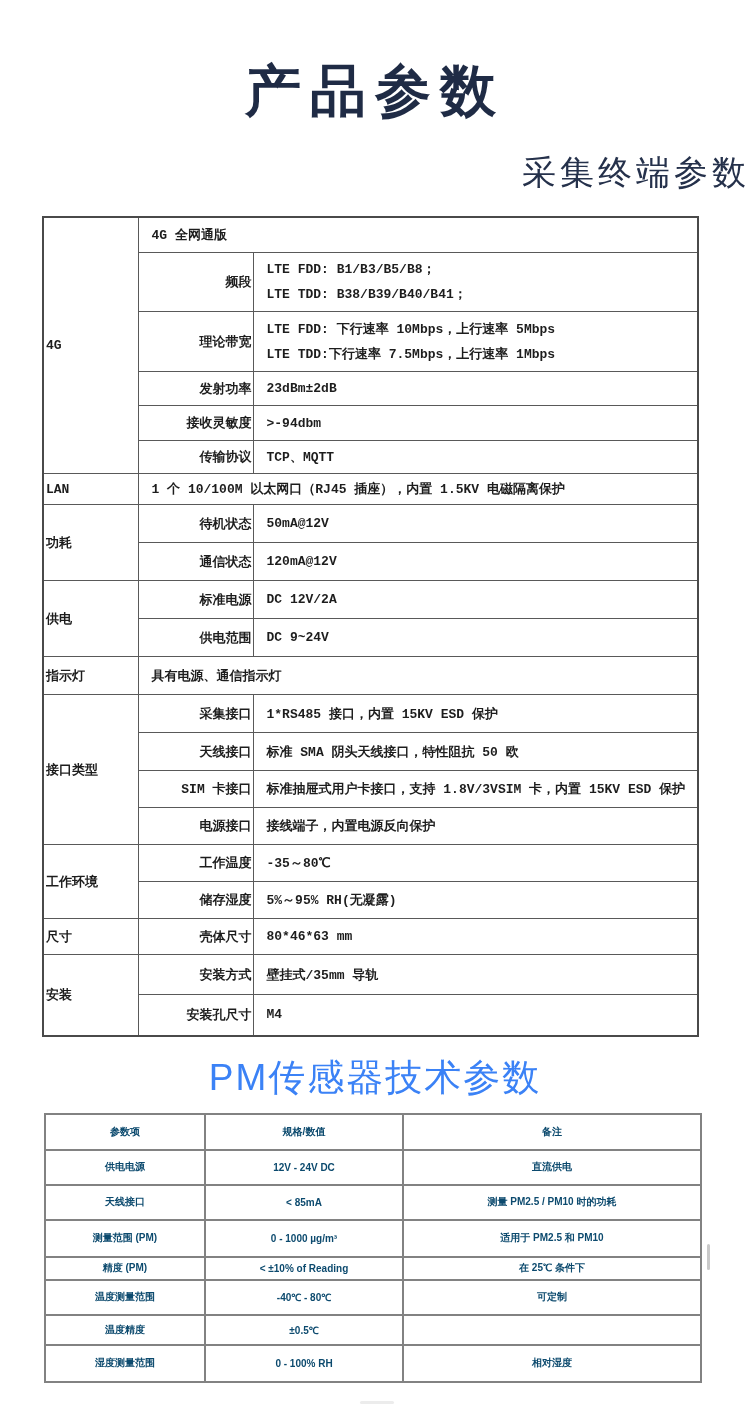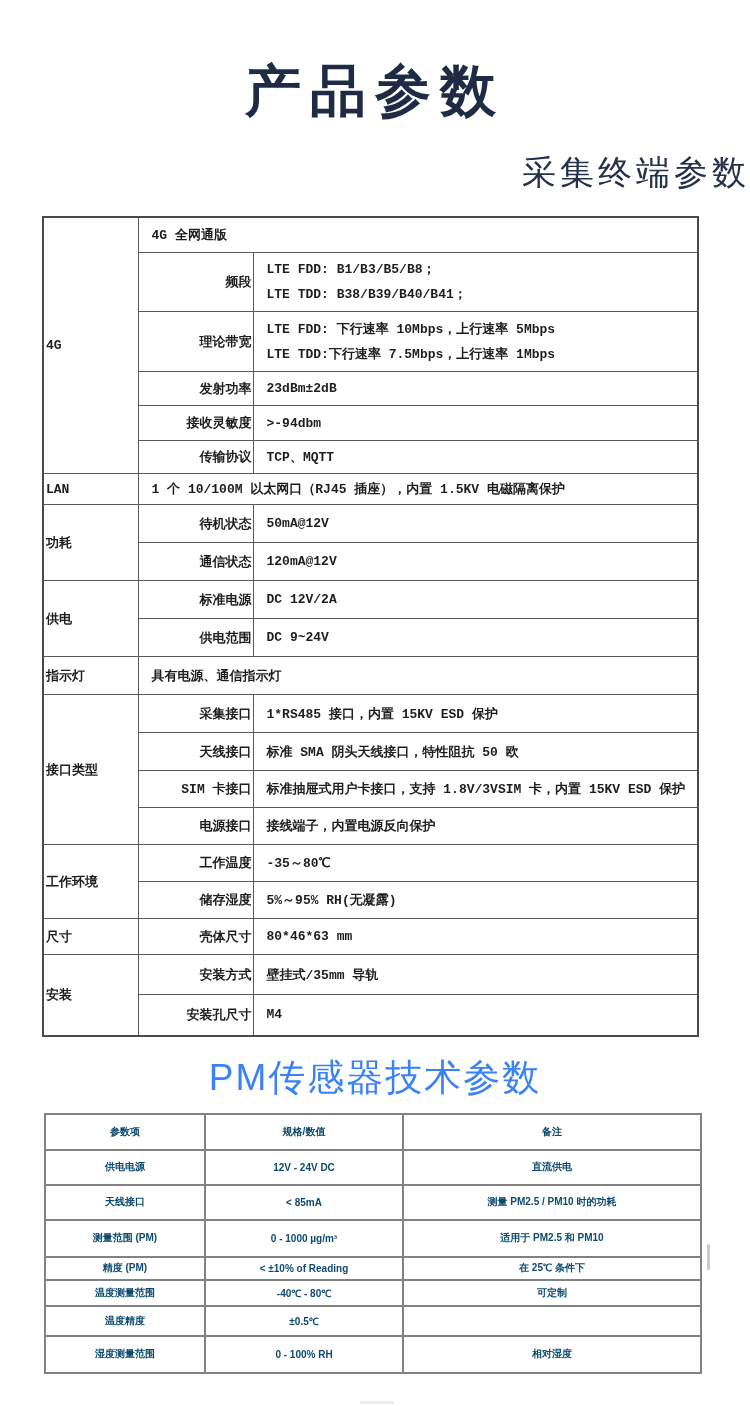--- a/index.html
+++ b/index.html
@@ -259,21 +259,21 @@
     <tr style="height:37px">
       <td>测量范围 (PM)</td>
       <td>0 - 1000 µg/m³</td>
       <td>适用于 PM2.5 和 PM10</td>
     </tr>
     <tr style="height:23px">
       <td>精度 (PM)</td>
       <td>&lt; ±10% of Reading</td>
       <td>在 25℃ 条件下</td>
     </tr>
-    <tr style="height:26px">
+    <tr style="height:35px">
       <td>温度测量范围</td>
       <td>-40℃ - 80℃</td>
       <td>可定制</td>
     </tr>
     <tr style="height:30px">
       <td>温度精度</td>
       <td>±0.5℃</td>
       <td></td>
     </tr>
     <tr style="height:37px">

